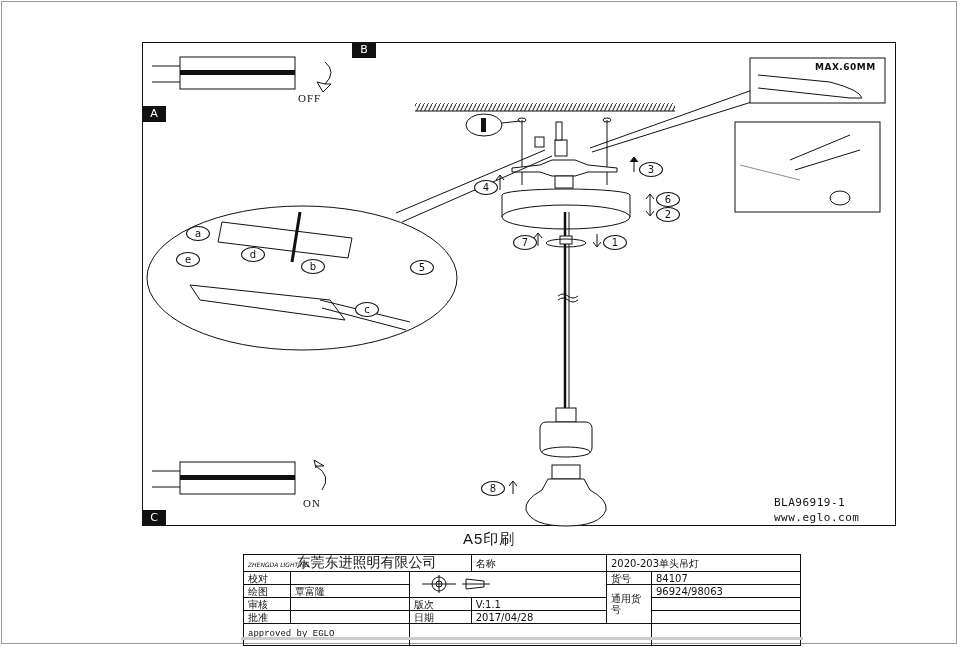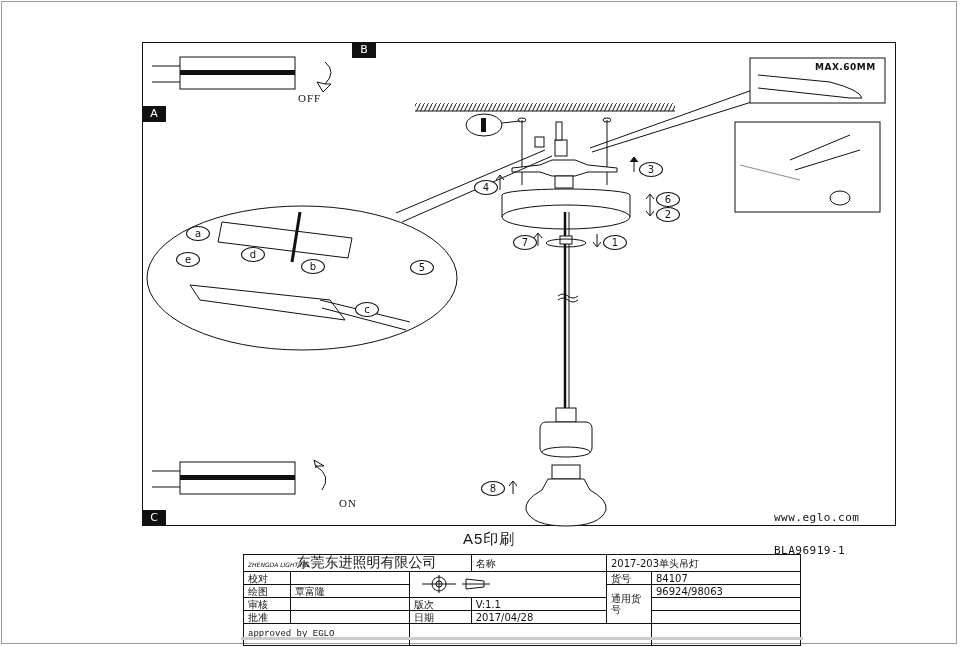--- a/index.html
+++ b/index.html
@@ -112,53 +112,53 @@
       <line x1="152" y1="487" x2="180" y2="487" stroke="#111"></line>
     <rect x="180" y="475" width="115" height="5" fill="#111"></rect>
     <path d="M322 490 q10 -14 -6 -24 l8 0 l-10 -6 l2 8" fill="none" stroke="#111"></path>
   </g>
 </svg>
 
 <div class="tag" style="left:352px;top:42px;">B</div>
 <div class="tag" style="left:142px;top:106px;">A</div>
 <div class="tag" style="left:142px;top:510px;">C</div>
 <div class="lbl" style="left:298px;top:92px;">OFF</div>
-<div class="lbl" style="left:303px;top:497px;margin-left:36px;">ON</div>
+<div class="lbl" style="left:303px;top:497px;">ON</div>
 
 <div class="ref" style="left:815px;top:62px;font-family:'DejaVu Sans',sans-serif;font-weight:bold;font-size:9px;">MAX.60MM</div>
 
 <div class="circ-num" style="left:639px;top:162px;">3</div>
 <div class="circ-num" style="left:474px;top:180px;">4</div>
 <div class="circ-num" style="left:656px;top:192px;">6</div>
 <div class="circ-num" style="left:656px;top:207px;">2</div>
 <div class="circ-num" style="left:513px;top:235px;">7</div>
 <div class="circ-num" style="left:603px;top:235px;">1</div>
 <div class="circ-num" style="left:410px;top:260px;">5</div>
 <div class="circ-num" style="left:481px;top:481px;">8</div>
 
 <div class="circ-num" style="left:186px;top:226px;">a</div>
 <div class="circ-num" style="left:301px;top:259px;">b</div>
 <div class="circ-num" style="left:355px;top:302px;">c</div>
 <div class="circ-num" style="left:241px;top:247px;">d</div>
 <div class="circ-num" style="left:176px;top:252px;">e</div>
 
-<div class="ref" style="left:774px;top:496px;margin-top:48px;">BLA96919-1</div>
+<div class="ref" style="left:774px;top:496px;">BLA96919-1</div>
 <div class="ref" style="left:774px;top:511px;">www.eglo.com</div>
 
 <div class="print-label">A5印刷</div>
 
 <table class="title-block">
   <tbody>
       <tr style="height:17px;">
     <td colspan="3" class="company">
       <span style="font-size:6px;display:inline-block;width:44px;font-style:italic;">ZHENGDA LIGHTING</span>
       <span>东莞东进照明有限公司</span>
     </td>
     <td>名称</td>
-    <td colspan="2">2017-203单头吊灯</td>
+    <td colspan="2">2020-203单头吊灯</td>
   </tr>
   <tr>
     <td style="width:38px;">校对</td>
     <td style="width:110px;"></td>
     <td colspan="2" rowspan="2">
       <svg width="90" height="18">
             <circle cx="25" cy="9" r="7" fill="none" stroke="#111"></circle>
             <circle cx="25" cy="9" r="3" fill="none" stroke="#111"></circle>
             <line x1="8" y1="9" x2="42" y2="9" stroke="#111"></line>
             <line x1="25" y1="0" x2="25" y2="18" stroke="#111"></line>

